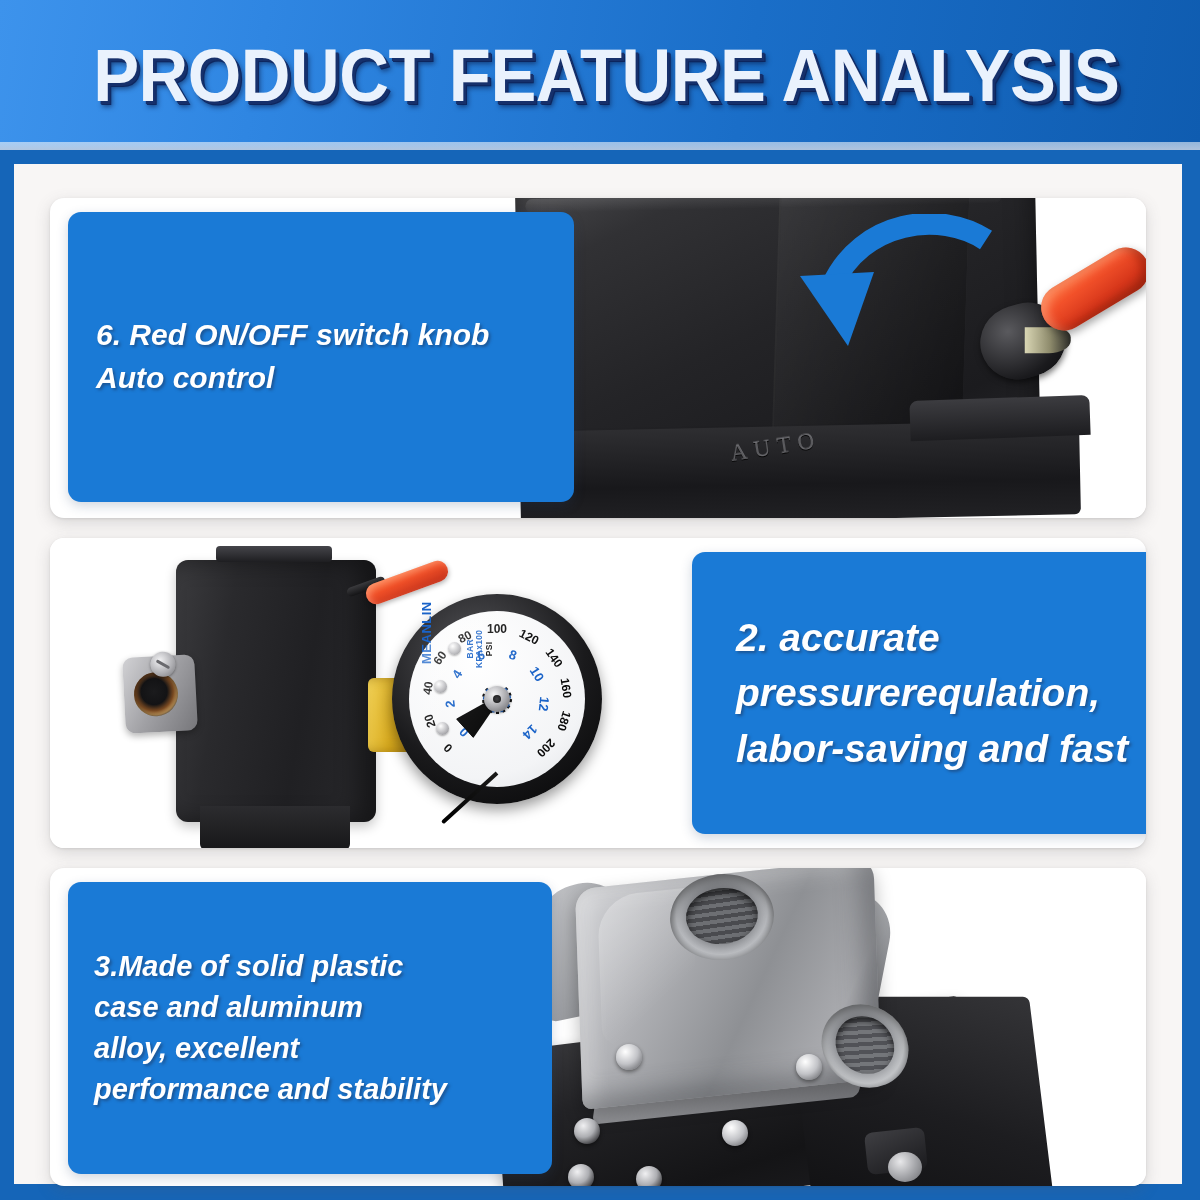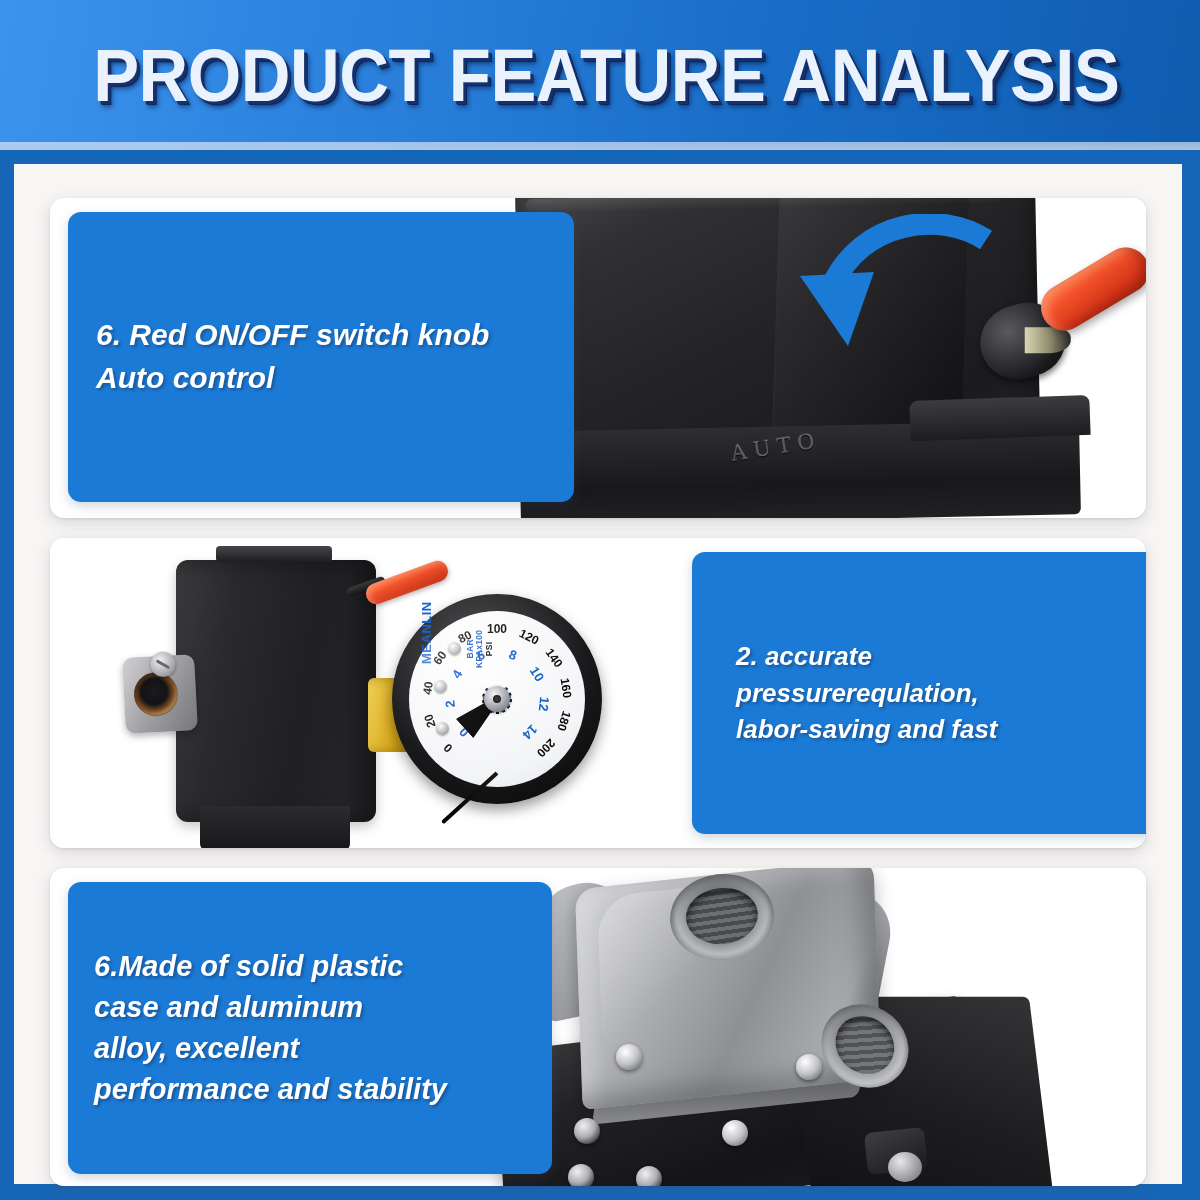--- a/index.html
+++ b/index.html
@@ -74,21 +74,21 @@
     color:#ffffff;
     font-style:italic;
     font-weight:bold;
     line-height:1.42;
     text-shadow:2px 2px 3px rgba(30,55,95,.55);
     white-space:pre-line;
   }
   #callout1{ left:18px;  top:14px; width:506px; height:290px; }
   #callout1 p{ font-size:30px; padding-left:28px; }
   #callout2{ left:642px; top:14px; width:474px; height:282px; }
-  #callout2 p{ font-size:26px; padding-left:44px; }
+  #callout2 p{ font-size:39px; padding-left:44px; }
   #callout3{ left:18px;  top:14px; width:484px; height:292px; }
   #callout3 p{ font-size:29px; padding-left:26px; }
 
   
   .photo{ position:absolute; overflow:hidden; }
   .ph1{ left:430px; top:0; width:666px; height:320px; background:#fff; }
   .ph2{ left:0;   top:0; width:660px; height:310px; background:#fff; }
   .ph3{ left:420px; top:0; width:676px; height:318px; background:#fff; }
 
   
@@ -752,21 +752,21 @@
 
       <div class="p3-bolt dark" style="left:104px;top:250px"></div>
       <div class="p3-bolt dark" style="left:98px;top:296px"></div>
       <div class="p3-bolt dark" style="left:166px;top:298px"></div>
 
       <div class="p3-termA"></div>
       <div class="p3-termB"></div>
     </div>
 
     <div class="callout" id="callout3">
-      <p>6.Made of solid plastic
+      <p>3.Made of solid plastic
    case and aluminum
    alloy, excellent
    performance and stability</p>
     </div>
   </div>
 
 </div>
 </div>
 
 </body></html>

